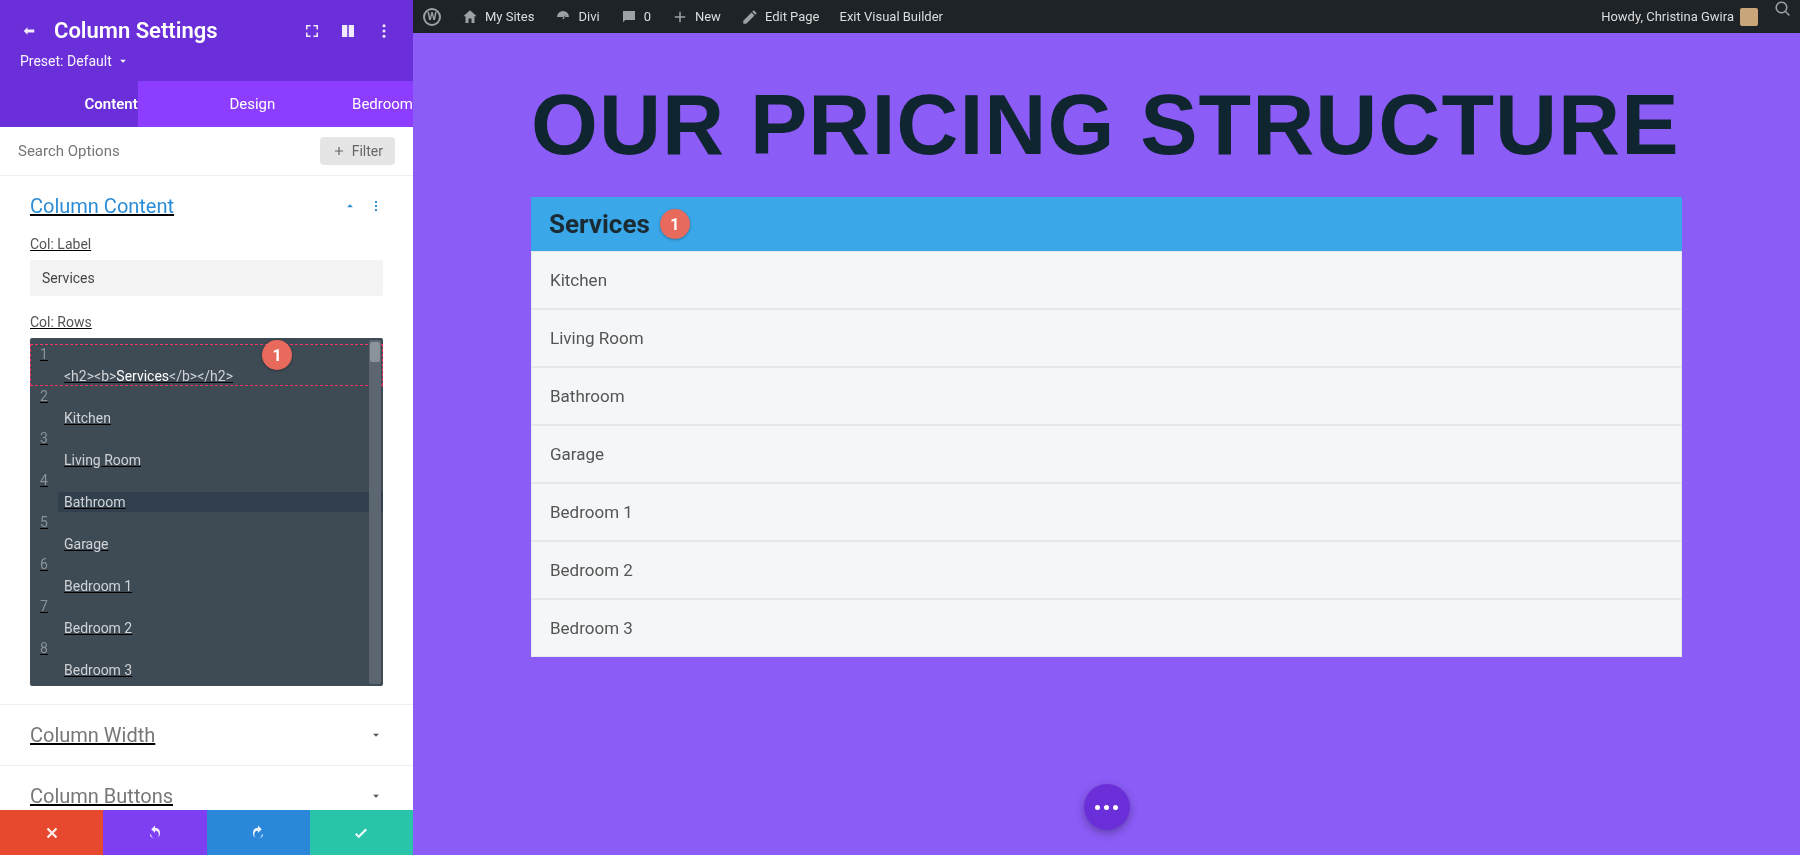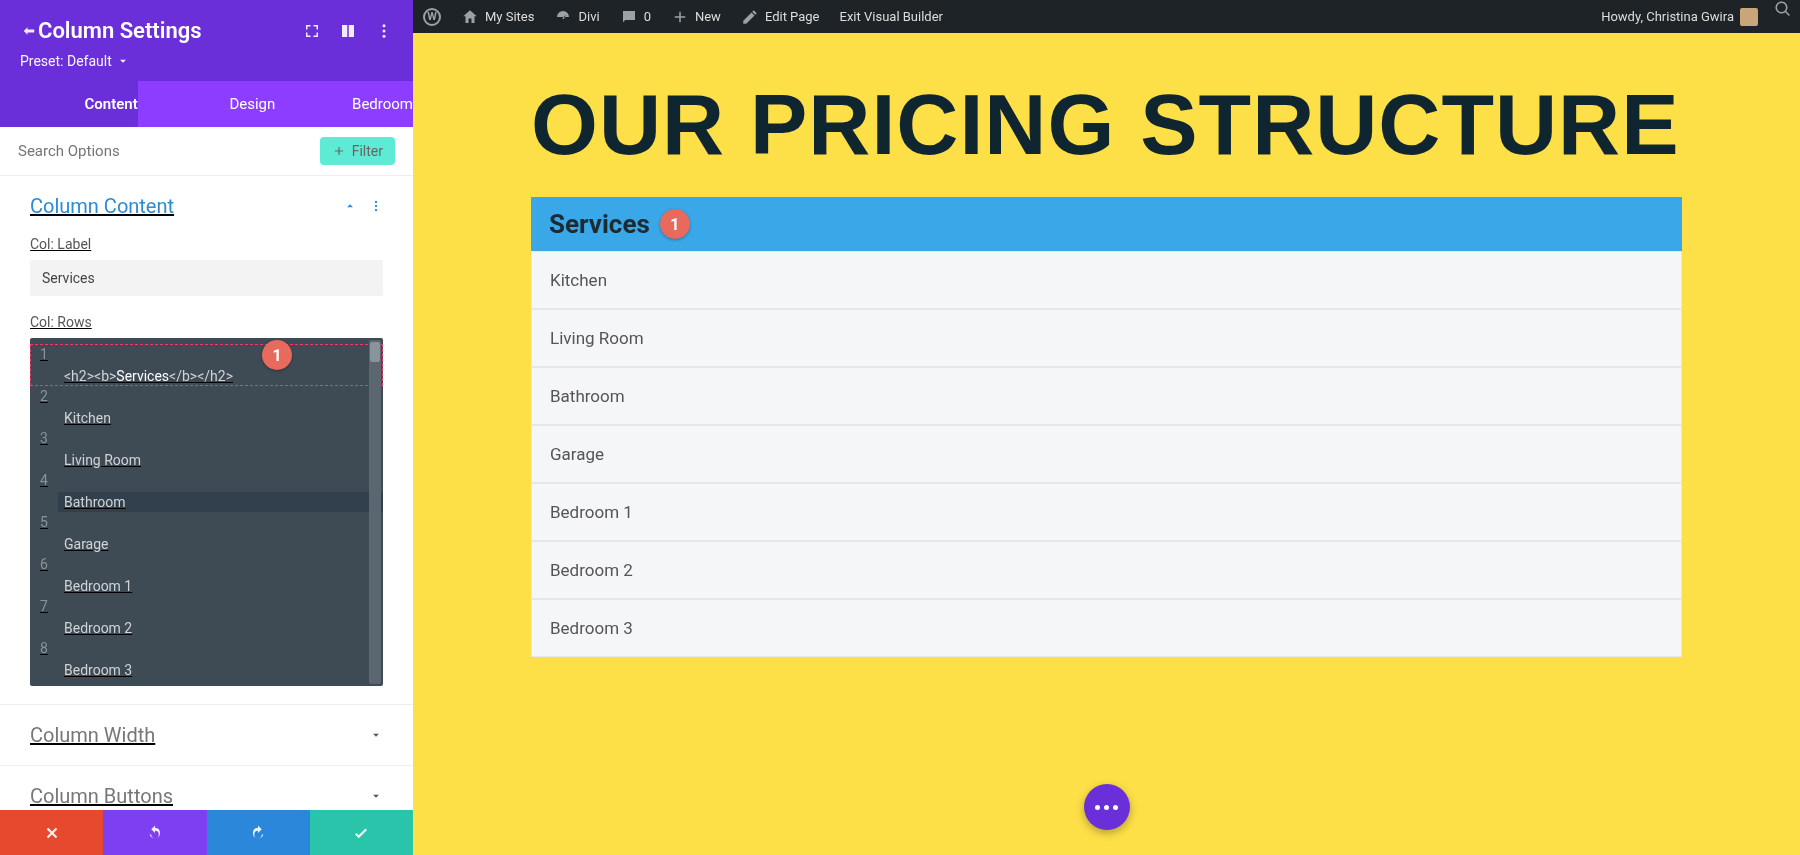--- a/index.html
+++ b/index.html
@@ -11,30 +11,30 @@
 .adminbar .right { margin-left:auto; display:flex; align-items:flex-start; height:100%; padding-right:8px; gap:10px; }
 .adminbar .item { display:flex; align-items:center; gap:6px; padding:0 10px; height:100%; cursor:pointer; }
 .wp-logo { width:18px; height:18px; border:2px solid #9ca1a6; border-radius:50%; display:flex; align-items:center; justify-content:center; font-size:11px; color:#9ca1a6; font-weight:bold; }
 .adminbar svg { width:18px; height:18px; fill:#9ca1a6; }
 .avatar { width:18px; height:18px; background:#c9a57a; border-radius:2px; }
 .search-ic svg{width:18px;height:18px;fill:#9ca1a6}
 
 
 .panel { position:absolute; left:0; top:0; width:413px; height:855px; background:#fff; display:flex; flex-direction:column; }
 .panel-head { background:#6b2fd9; color:#fff; padding:18px 20px 12px 20px; position:relative; }
-.panel-head .row1 { display:flex; align-items:center; gap:0; }
+.panel-head .row1 { display:flex; align-items:center; gap:16px; }
 .panel-head .title { font-size:22px; font-weight:600; }
 .panel-head .tools { margin-left:auto; display:flex; gap:18px; align-items:center; }
 .panel-head .preset { margin-top:10px; font-size:14px; opacity:.95; display:flex; align-items:center; gap:4px; }
 .tabs { display:flex; background:#8c3dff; color:#fff; font-size:15px; }
 .tabs .tab { flex:1; text-align:right; padding:14px 0; cursor:pointer; }
 .tabs .tab.active { background:#6b2fd9; font-weight:600; }
 .search-row { display:flex; align-items:center; padding:10px 18px; border-bottom:1px solid #eee; gap:10px; }
 .search-row input { flex:1; border:none; font-size:15px; color:#999; outline:none; }
-.filter-btn { background:#5eead4; border-radius:4px; padding:6px 12px; font-size:14px; display:flex; align-items:center; gap:6px; color:#666; cursor:pointer; }
+.filter-btn { background:#e5e5e5; border-radius:4px; padding:6px 12px; font-size:14px; display:flex; align-items:center; gap:6px; color:#666; cursor:pointer; }
 .scrollarea { flex:1; overflow:auto; position:relative;text-decoration:underline; }
 .scrollarea::-webkit-scrollbar{width:8px}
 .scrollarea::-webkit-scrollbar-thumb{background:#6b2fd9;border-radius:4px}
 .section { border-bottom:1px solid #eee; padding:18px 30px; }
 .section-head { display:flex; align-items:center; color:#2a8cd6; font-size:20px; font-weight:400; cursor:pointer; }
 .section-head .exp { margin-left:auto; display:flex; gap:12px; color:#2a8cd6; }
 .section-head.collapsed { color:#777; }
 .section-head.collapsed .exp { color:#555; }
 .field-label { font-size:14px; color:#555; margin-top:18px; margin-bottom:8px; }
 .text-input { width:100%; background:#f3f3f3; border:none; padding:10px 12px; font-size:14px; border-radius:2px; color:#444; }
@@ -50,21 +50,21 @@
 .editor-scroll { position:absolute; right:2px; top:2px; bottom:2px; width:12px; background:#5b6670; border-radius:2px; }
 .editor-scroll .thumb{position:absolute;left:1px;right:1px;top:2px;height:20px;background:#8a939a;border-radius:2px}
 
 .marker { position:absolute; width:30px; height:30px; border-radius:50%; background:#e86a5c; color:#fff; font-weight:700; display:flex; align-items:center; justify-content:center; font-size:16px; box-shadow:0 1px 3px rgba(0,0,0,.3); }
 
 .footer-btns { height:45px; display:flex; }
 .footer-btns .fbtn { flex:1; display:flex; align-items:center; justify-content:center; color:#fff; cursor:pointer; }
 .fbtn.red{background:#e6492d}.fbtn.purple{background:#7e3ff2}.fbtn.blue{background:#2b87da}.fbtn.green{background:#29c4a9}
 
 
-.preview { position:absolute; left:413px; right:0; top:33px; bottom:0; background:#fde047; overflow:hidden; }
+.preview { position:absolute; left:413px; right:0; top:33px; bottom:0; background:#8b5cf6; overflow:hidden; }
 .hero { font-family:"Arial Black",Impact,sans-serif; font-weight:900; font-size:86px; letter-spacing:1px; color:#0f2530; padding:48px 0 30px 118px; text-transform:uppercase; line-height:1; }
 .table-wrap { margin:0 118px; background:#fff; }
 .thead { background:#39a7e8; padding:12px 18px; display:flex; align-items:center; gap:10px; }
 .thead h2 { font-size:26px; font-weight:700; color:#1a2b33; }
 .trow { padding:18px 18px; font-size:17px; color:#555; background:#f4f6f8; border:1px solid #e5e8ea; }
 .trow:nth-child(odd){}
 .fab { position:absolute; bottom:25px; left:50%; transform:translateX(-50%); width:46px; height:46px; border-radius:50%; background:#6b2fd9; display:flex; align-items:center; justify-content:center; gap:4px; box-shadow:0 3px 8px rgba(0,0,0,.3); cursor:pointer; }
 .fab span{width:5px;height:5px;background:#fff;border-radius:50%}
 
 .ic{width:18px;height:18px;fill:#fff;opacity:.9}

